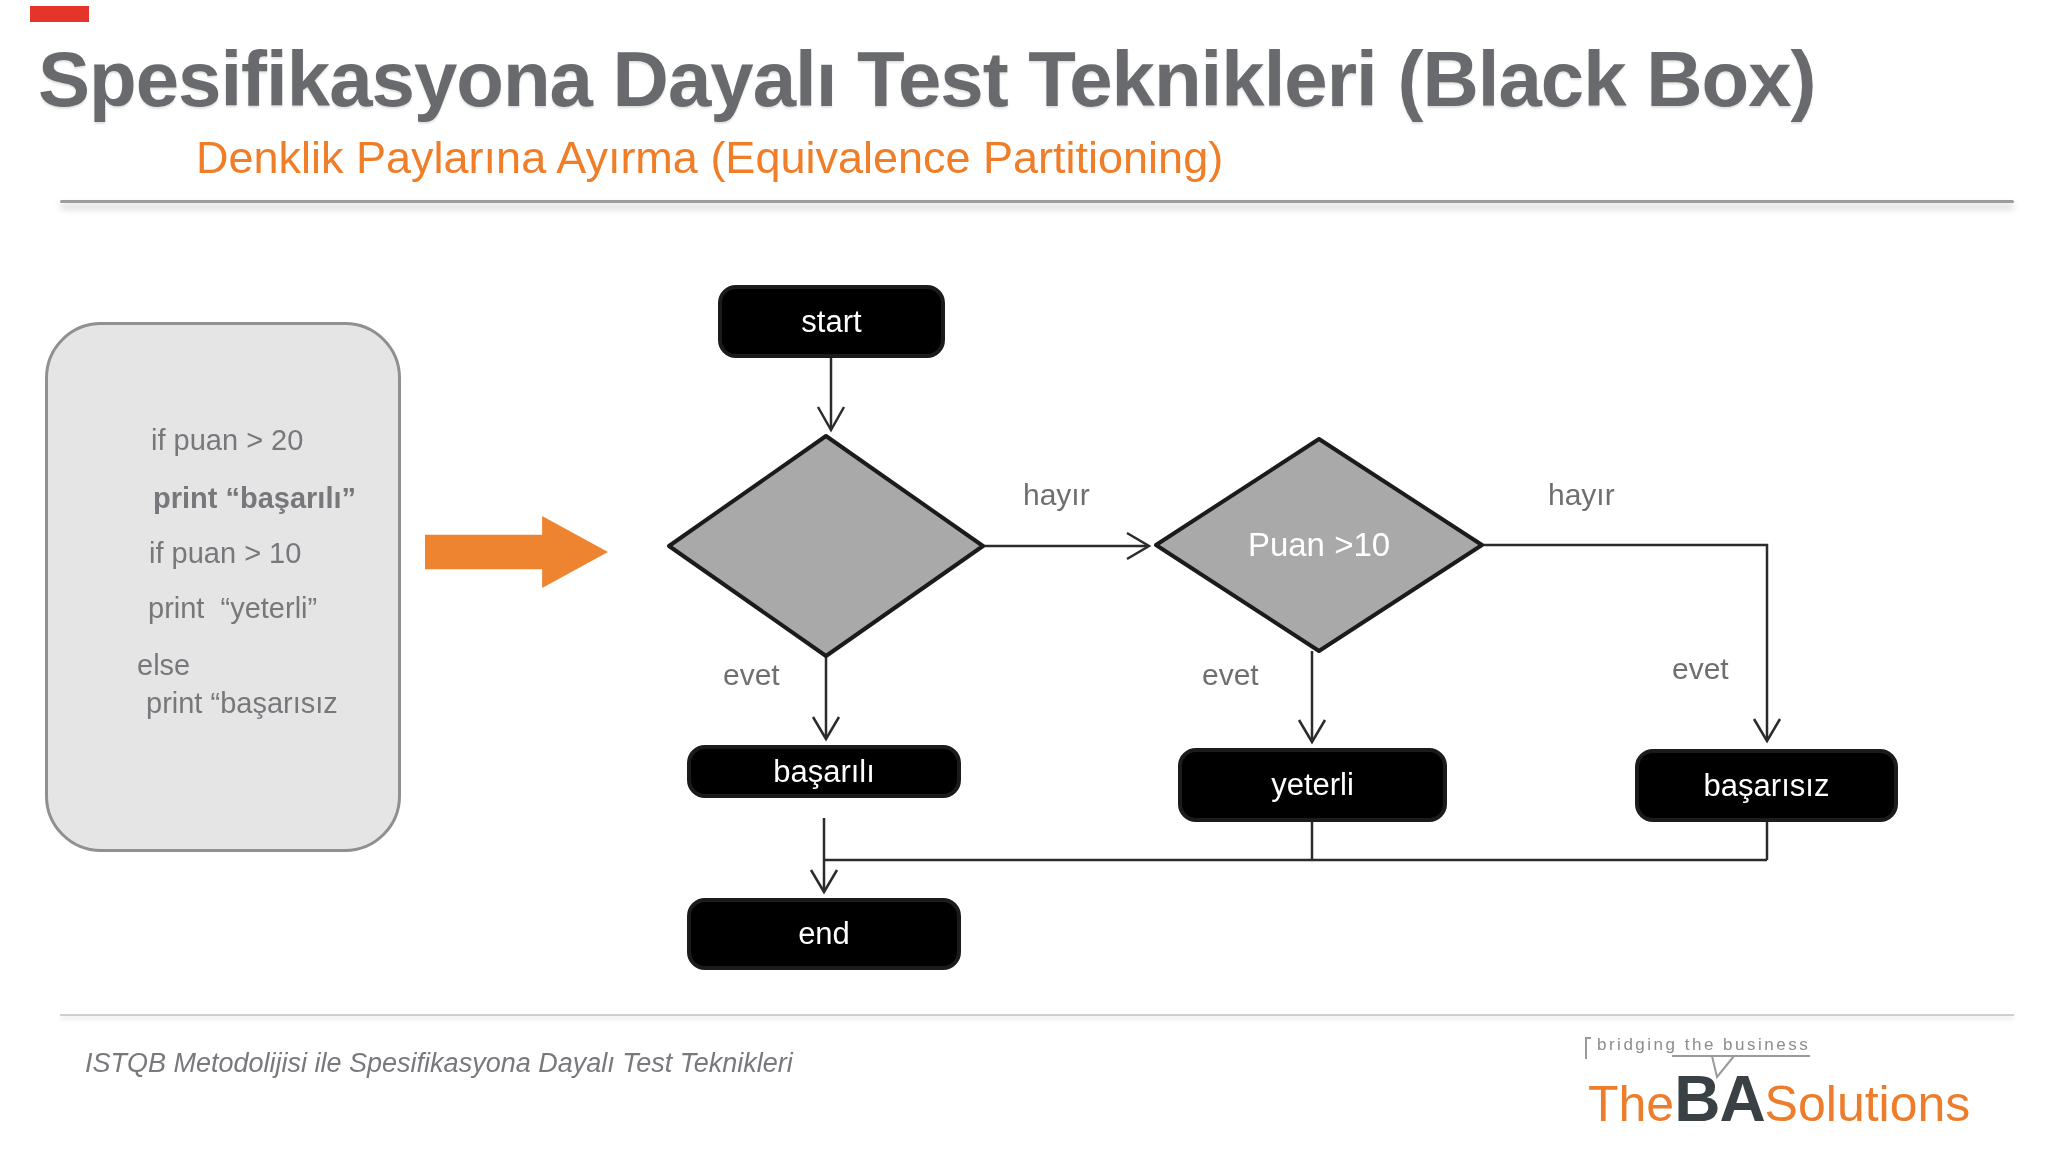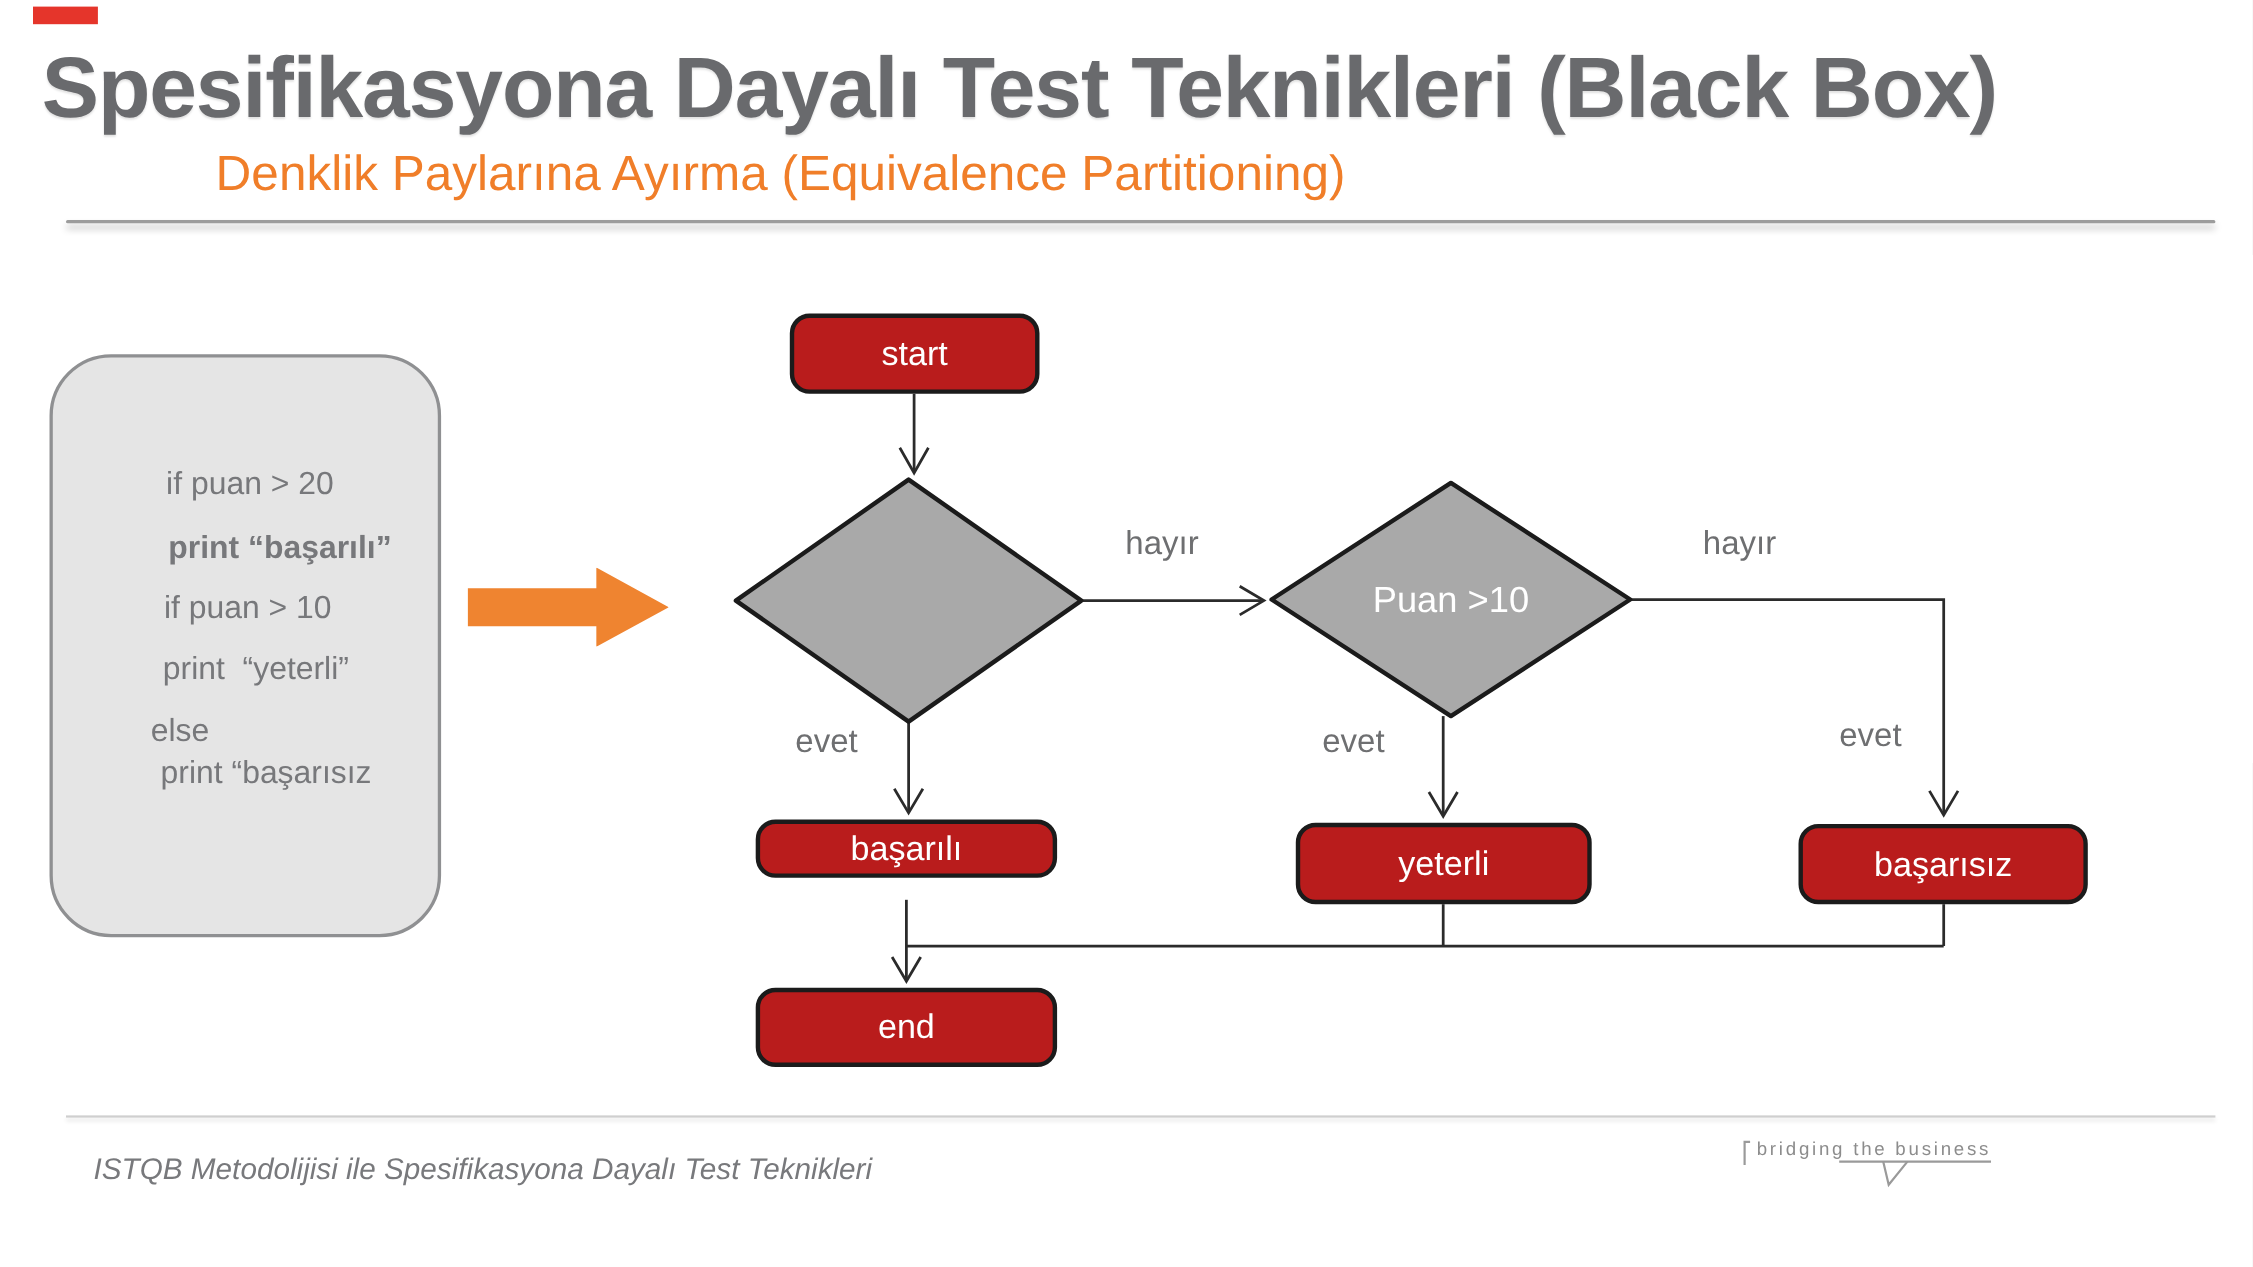--- a/index.html
+++ b/index.html
@@ -33,21 +33,21 @@
   .code-box .cline:nth-child(4){margin-top:25px;margin-left:100px;}
   .code-box .cline:nth-child(5){margin-top:27px;margin-left:89px;}
   .code-box .cline:nth-child(6){margin-top:8px;margin-left:98px;}
   
   .big-arrow{
     left:425px;top:516px;width:183px;height:72px;background:#EF8430;
     clip-path:polygon(0 26%,64% 26%,64% 0,100% 50%,64% 100%,64% 74%,0 74%);
   }
   
   .node{
-    background:#b91c1c;border:4px solid #1B1B1B;border-radius:18px;box-sizing:border-box;
+    background:#000000;border:4px solid #1B1B1B;border-radius:18px;box-sizing:border-box;
     color:#ffffff;font-size:31px;display:flex;align-items:center;justify-content:center;
     z-index:3;
   }
   .n-start{left:718px;top:285px;width:227px;height:73px;}
   .n-basarili{left:687px;top:745px;width:274px;height:53px;}
   .n-yeterli{left:1178px;top:748px;width:269px;height:74px;}
   .n-basarisiz{left:1635px;top:749px;width:263px;height:73px;}
   .n-end{left:687px;top:898px;width:274px;height:72px;}
   .flow-svg{left:0;top:0;z-index:2;}
   .dlabel{color:#ffffff;font-size:33px;text-align:center;z-index:3;}
@@ -155,14 +155,19 @@
   <div class="abs footer-caption">ISTQB Metodolijisi ile Spesifikasyona Dayalı Test Teknikleri</div>
 
   <div class="abs logo-tagline">bridging the business</div>
   <svg class="abs" style="left:1575px;top:1030px;z-index:2;" width="250" height="55" viewBox="0 0 250 55">
     <g stroke="#9A9A9A" stroke-width="2" fill="none">
       <path d="M16 8 L11 8 L11 29"></path>
       <path d="M97 26 L235 26"></path>
       <path d="M137 26 L142 47 L159 26"></path>
     </g>
   </svg>
+  <div class="abs logo-word">
+    <span class="logo-the">The</span>
+    <span class="logo-ba">BA</span>
+    <span class="logo-solutions">Solutions</span>
+  </div>
 
 </div>
 
 </body></html>

